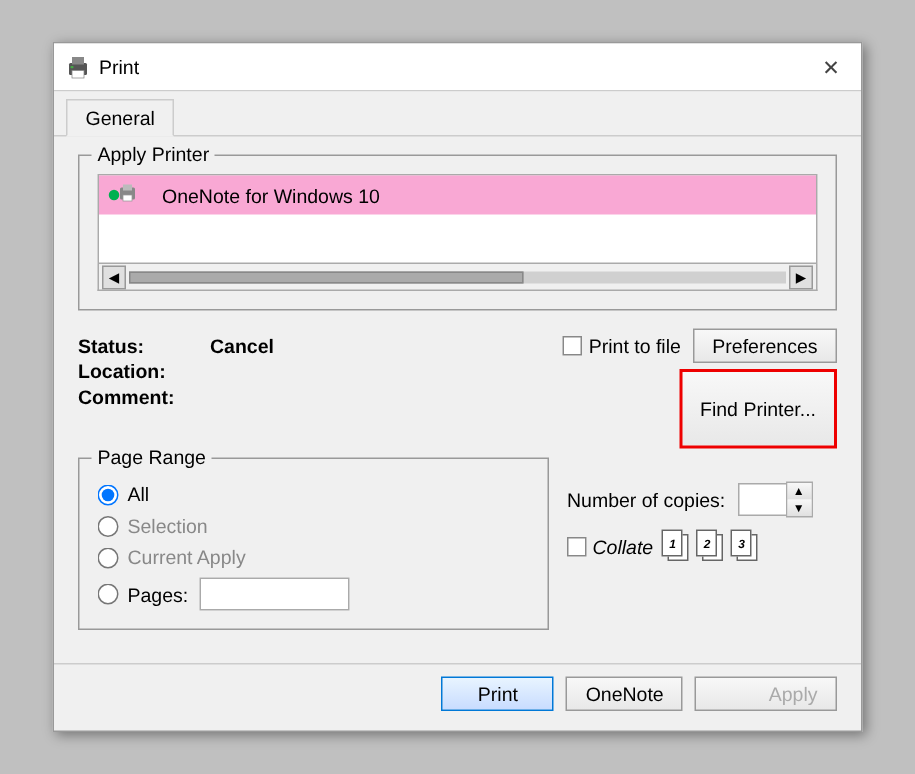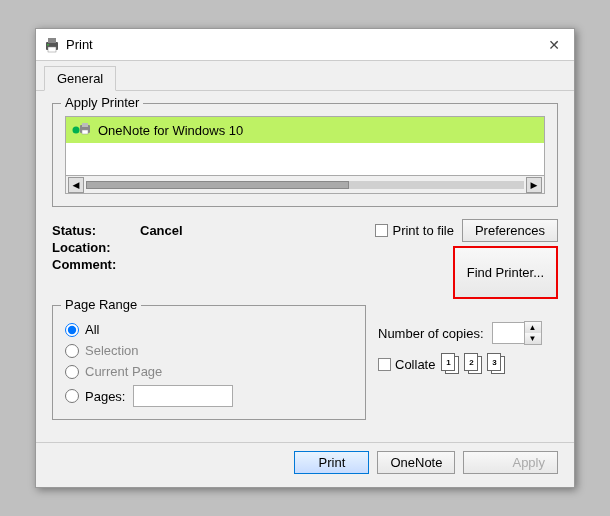--- a/index.html
+++ b/index.html
@@ -96,23 +96,23 @@
     }
     .printer-list {
       border: 1px solid #aaa;
       background: #fff;
       min-height: 60px;
       margin-top: 4px;
     }
     .printer-item {
       display: flex;
       align-items: center;
-      gap: 4px;
+      gap: 14px;
       padding: 4px 6px;
-      background: #bef264;
+      background: #f9a8d4;
       cursor: default;
     }
     .scrollbar-area {
       border: 1px solid #aaa;
       border-top: none;
       background: #f0f0f0;
       height: 18px;
       display: flex;
       align-items: center;
       padding: 0 2px;
@@ -269,20 +269,21 @@
       display: flex;
       align-items: center;
       justify-content: center;
       font-size: 8px;
     }
     .collate-row {
       display: flex;
       align-items: center;
       gap: 6px;
       margin-top: 8px;
+      font-style: italic;
     }
     .dialog-footer {
       border-top: 1px solid #ccc;
       padding: 8px 16px;
       display: flex;
       justify-content: flex-end;
       gap: 8px;
       background: #f0f0f0;
     }
     .collate-pages-icon {
@@ -391,21 +392,21 @@
           <label class="radio-label">
             <input type="radio" class="radio-input" name="page_range" checked="" style="">
             <span>All</span>
           </label>
           <label class="radio-label">
             <input type="radio" class="radio-input" name="page_range" style="">
             <span style="color:#888;">Selection</span>
           </label>
           <label class="radio-label">
             <input type="radio" class="radio-input" name="page_range" style="">
-            <span style="color:#888;">Current Page</span>
+            <span style="color:#888;">Current Apply</span>
           </label>
           <div class="inline-row">
             <label class="radio-label">
               <input type="radio" class="radio-input" name="page_range" style="">
               <span>Pages:</span>
             </label>
             <input type="text" class="pages-input" style="">
           </div>
         </div>
       </div>

